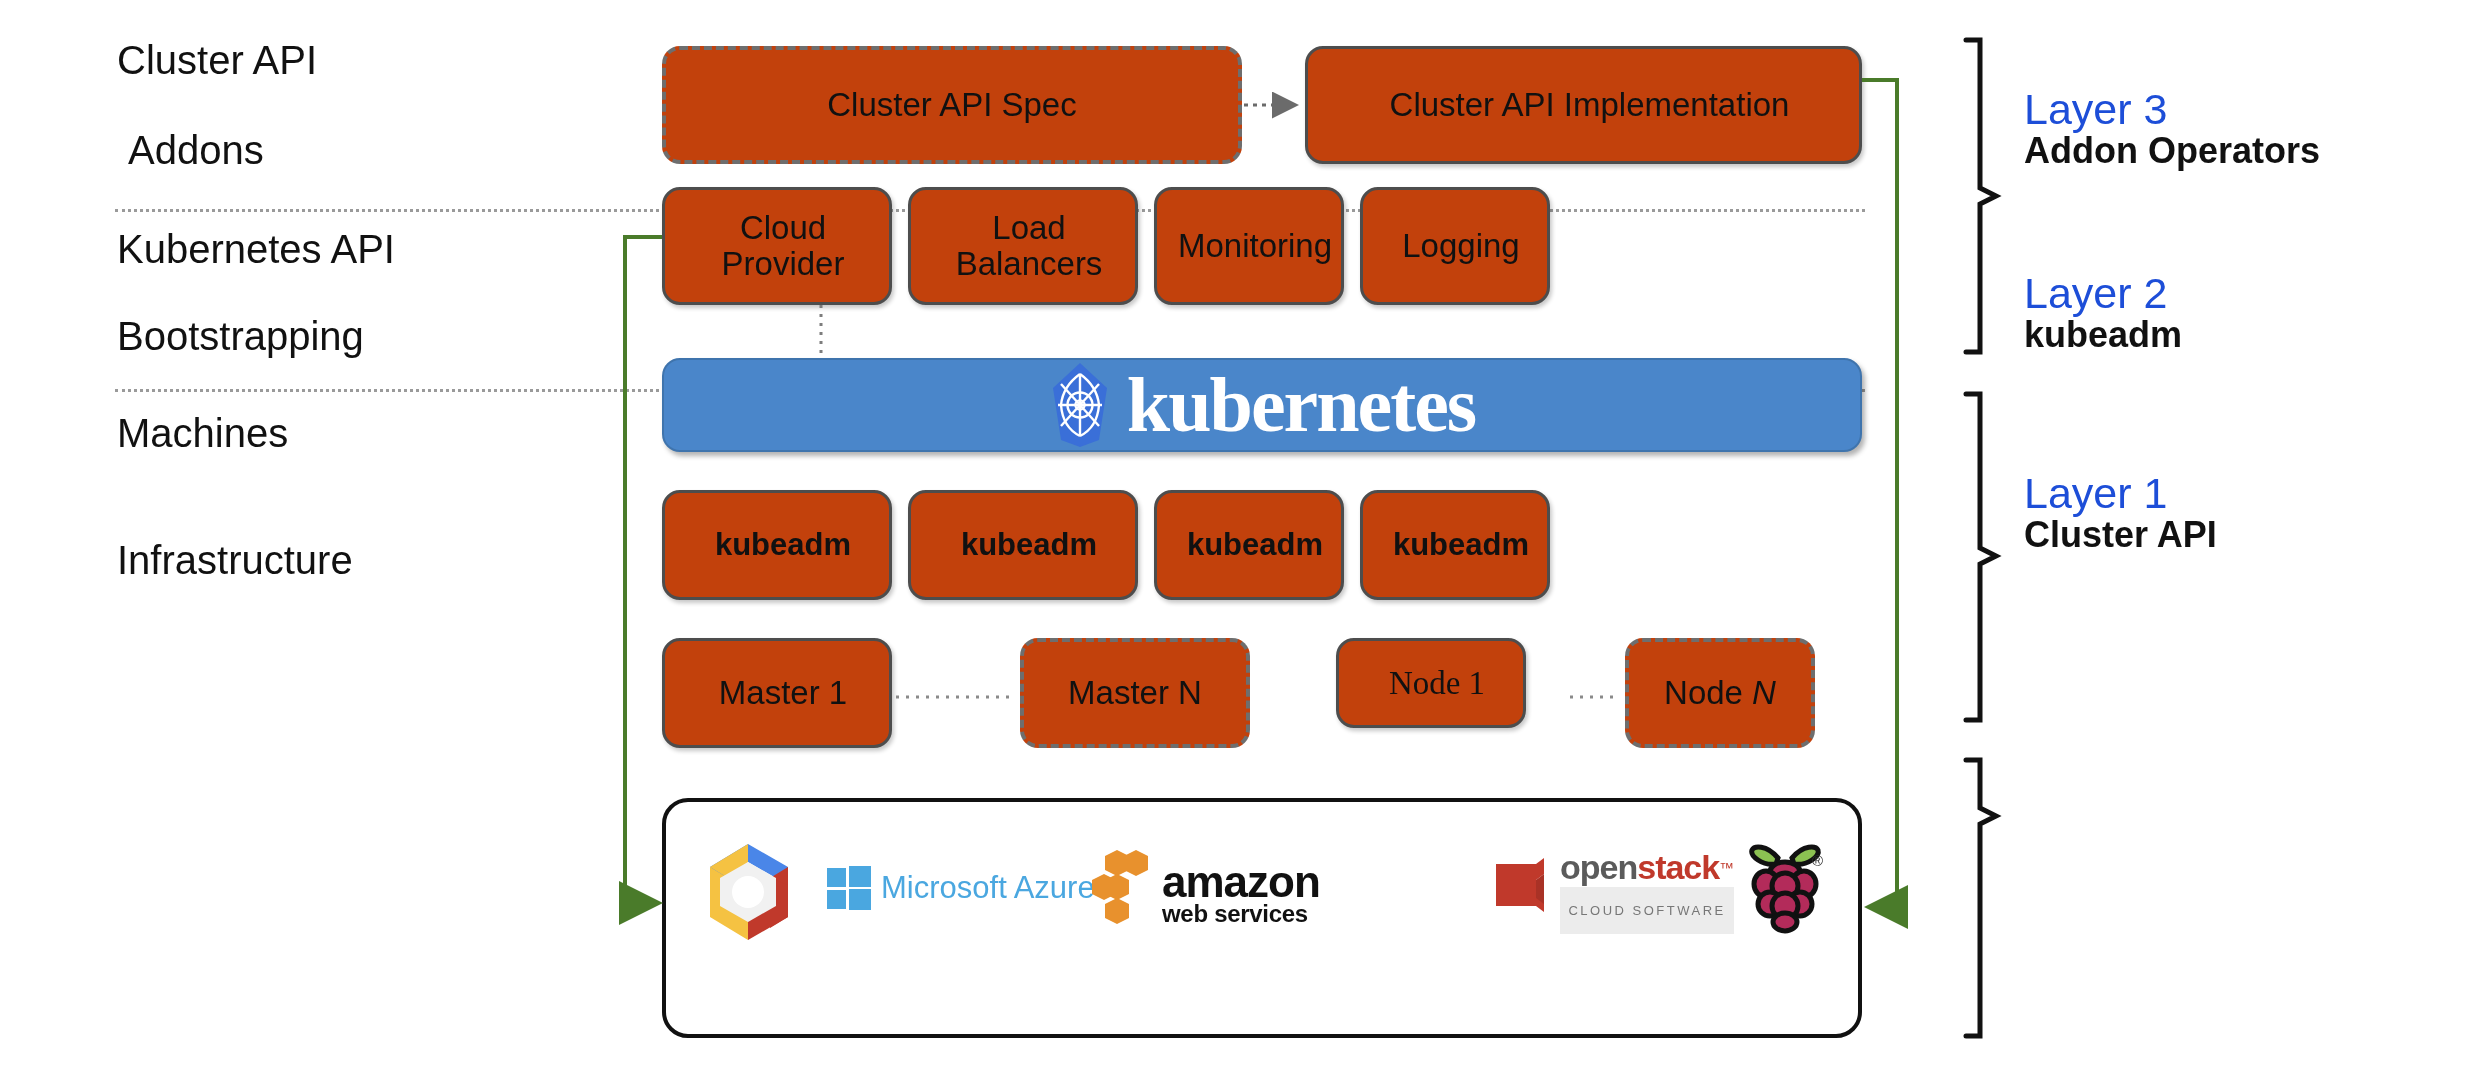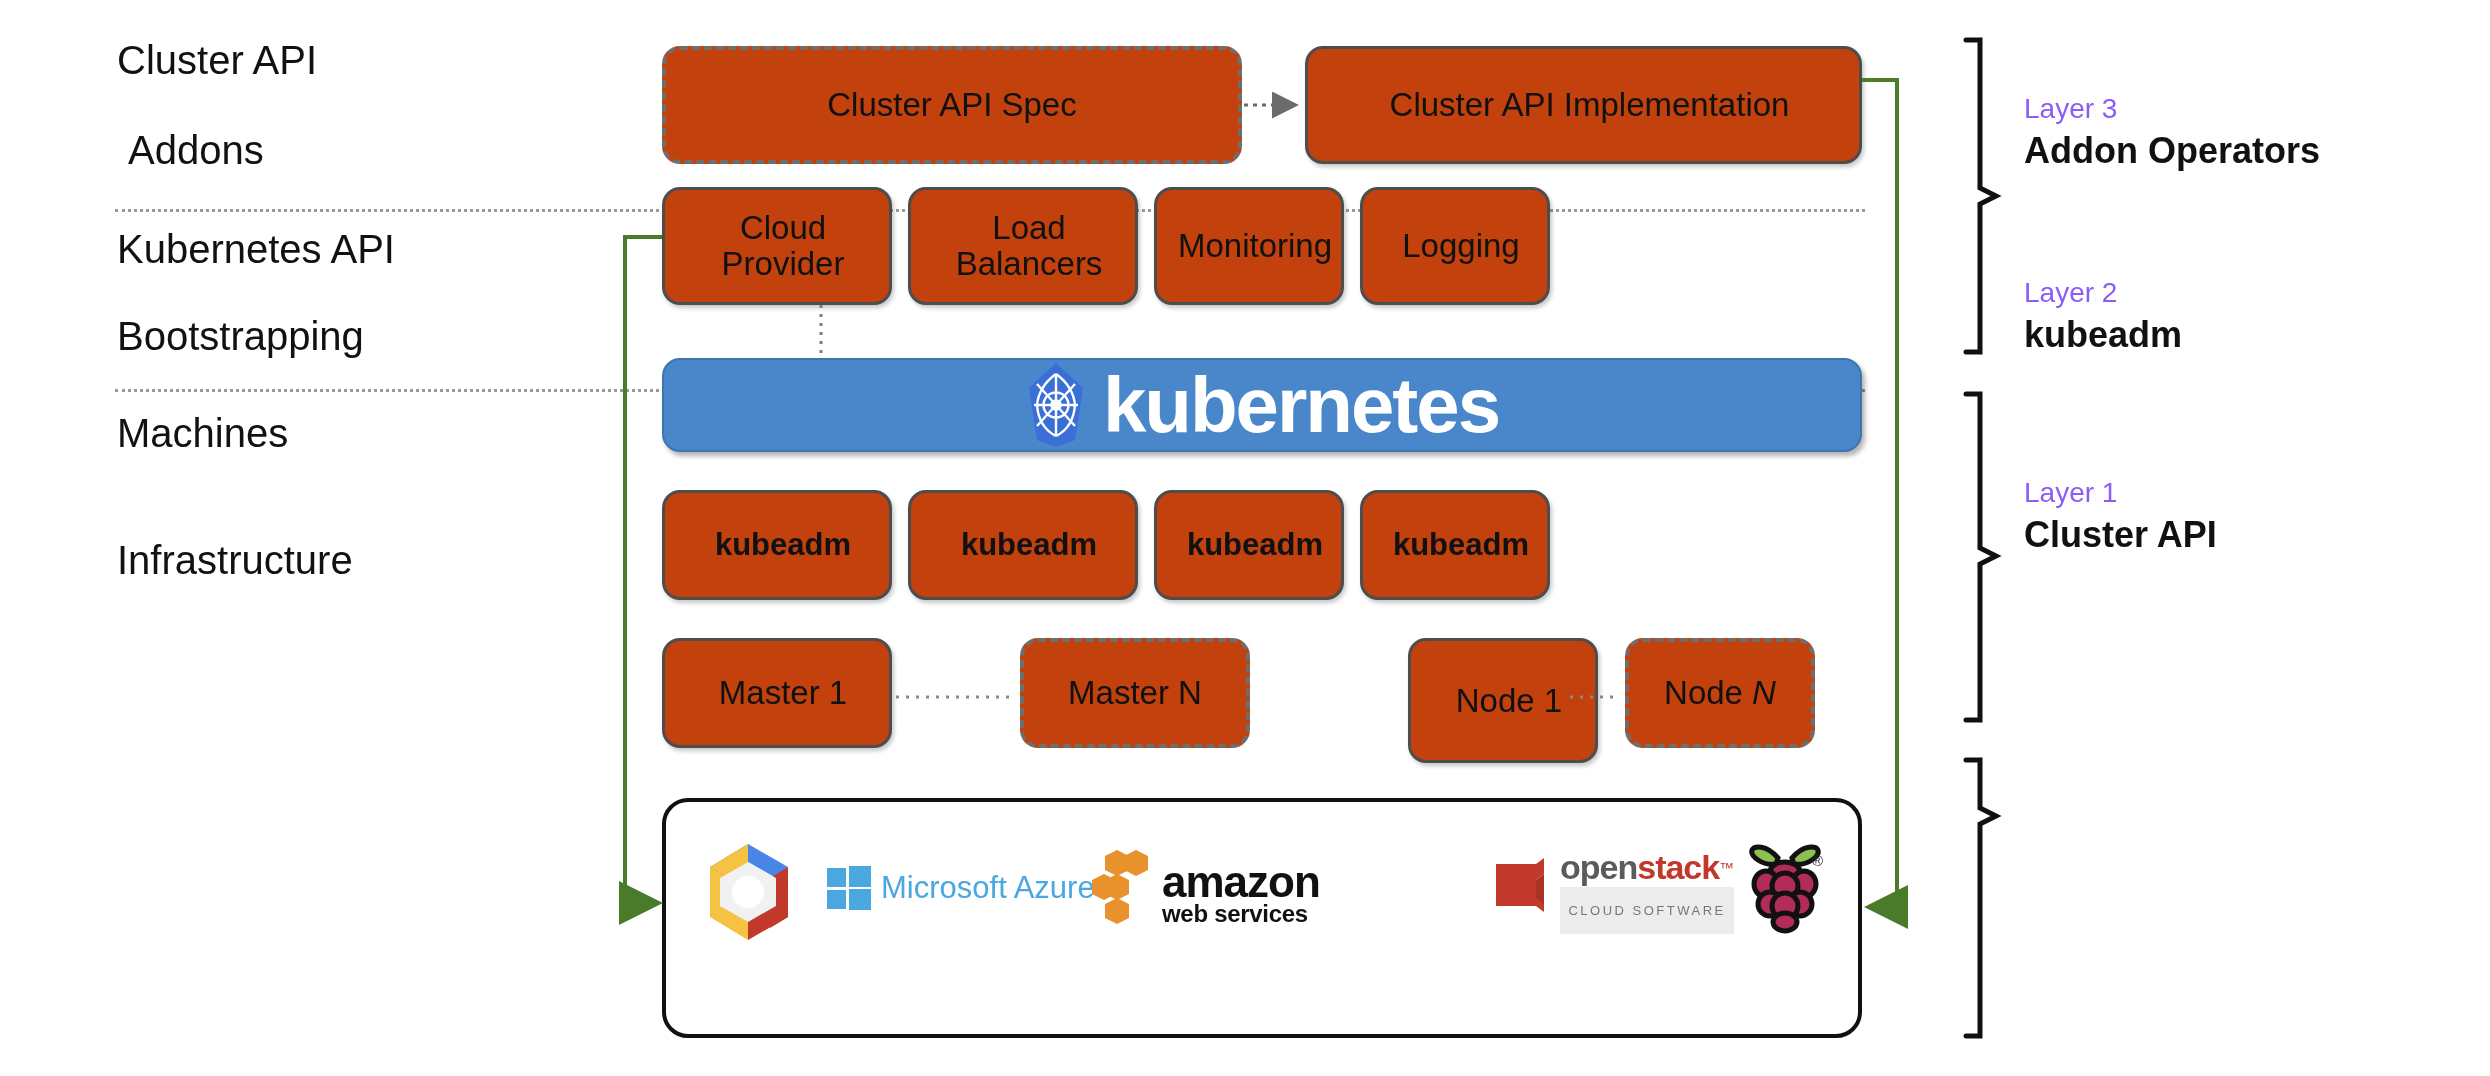--- a/index.html
+++ b/index.html
@@ -20,39 +20,39 @@
   .box.dashed{border:4px dashed #6e6e6e;}
   .box .lbl{font-size:33px;line-height:36px;color:#111;}
   .box .lbl.bold{font-weight:bold;font-size:31px;}
   .box .lbl .ital{font-style:italic;}
 
   
   .k8s{position:absolute;box-sizing:border-box;border-radius:18px;background:#4a86ca;
        border:2px solid #3f74ad;box-shadow:3px 4px 5px rgba(0,0,0,.3);
        display:flex;align-items:center;justify-content:center;gap:16px;}
   .k8s .wordmark{font-size:78px;font-weight:bold;color:#fff;letter-spacing:-2px;
-       line-height:78px;font-family:Liberation Sans, sans-serif;}
+       line-height:78px;font-family:Liberation Serif, serif;}
 
   
   .infra{position:absolute;box-sizing:border-box;background:#fff;border-radius:26px;
          border:4px solid #111;display:flex;align-items:center;}
   .logo{position:absolute;display:flex;align-items:center;}
 
   
   .azure-txt{font-size:31px;color:#4aa7e0;font-family:"Liberation Sans",sans-serif;margin-left:10px;}
   .aws-amazon{font-size:44px;font-weight:bold;color:#111;line-height:40px;letter-spacing:-1px;}
   .aws-ws{font-size:24px;font-weight:bold;color:#111;line-height:24px;letter-spacing:-.3px;}
   .vm-vmware{font-size:40px;font-weight:bold;color:#111;line-height:36px;letter-spacing:-2px;}
   .vm-vsphere{font-size:30px;color:#333;line-height:30px;}
   .os-open{font-size:34px;color:#5b5b5b;font-weight:bold;letter-spacing:-1px;}
   .os-stack{font-size:34px;color:#c0392b;font-weight:bold;letter-spacing:-1px;}
   .os-sub{font-size:13px;color:#777;letter-spacing:2.5px;background:#ececec;
           padding:16px 4px;text-align:center;}
   .layerlbl{position:absolute;white-space:nowrap;}
-  .layerlbl .l1{font-size:28px;line-height:42px;color:#8b5cf6;}
+  .layerlbl .l1{font-size:43px;line-height:42px;color:#1d4ed8;}
   .layerlbl .l2{font-size:36px;line-height:42px;color:#111;font-weight:bold;}
 
   
   .overlay{position:absolute;left:0;top:0;width:2490px;height:1076px;pointer-events:none;}
 </style>
 </head>
 <body>
 
 <div class="stage">
 
@@ -119,21 +119,21 @@
   <div class="box solid" style="left:1360px;top:490px;width:190px;height:110px;">
     <span class="lbl bold">kubeadm</span>
   </div>
 
   <div class="box solid" style="left:662px;top:638px;width:230px;height:110px;">
     <span class="lbl">Master 1</span>
   </div>
   <div class="box dashed" style="left:1020px;top:638px;width:230px;height:110px;">
     <span class="lbl">Master N</span>
   </div>
-  <div class="box solid" style="left:1408px;top:638px;width:190px;height:125px;">
+  <div class="box solid" style="left:1336px;top:638px;width:190px;height:90px;font-family:Liberation Serif, serif;">
     <span class="lbl">Node 1</span>
   </div>
   <div class="box dashed" style="left:1625px;top:638px;width:190px;height:110px;">
     <span class="lbl"><span>Node </span><span class="ital">N</span></span>
   </div>
 
   <div class="infra" style="left:662px;top:798px;width:1200px;height:240px;"></div>
 
   <div class="logo" style="left:700px;top:840px;">
     <svg width="96" height="104" viewBox="0 0 96 104" aria-hidden="true">

